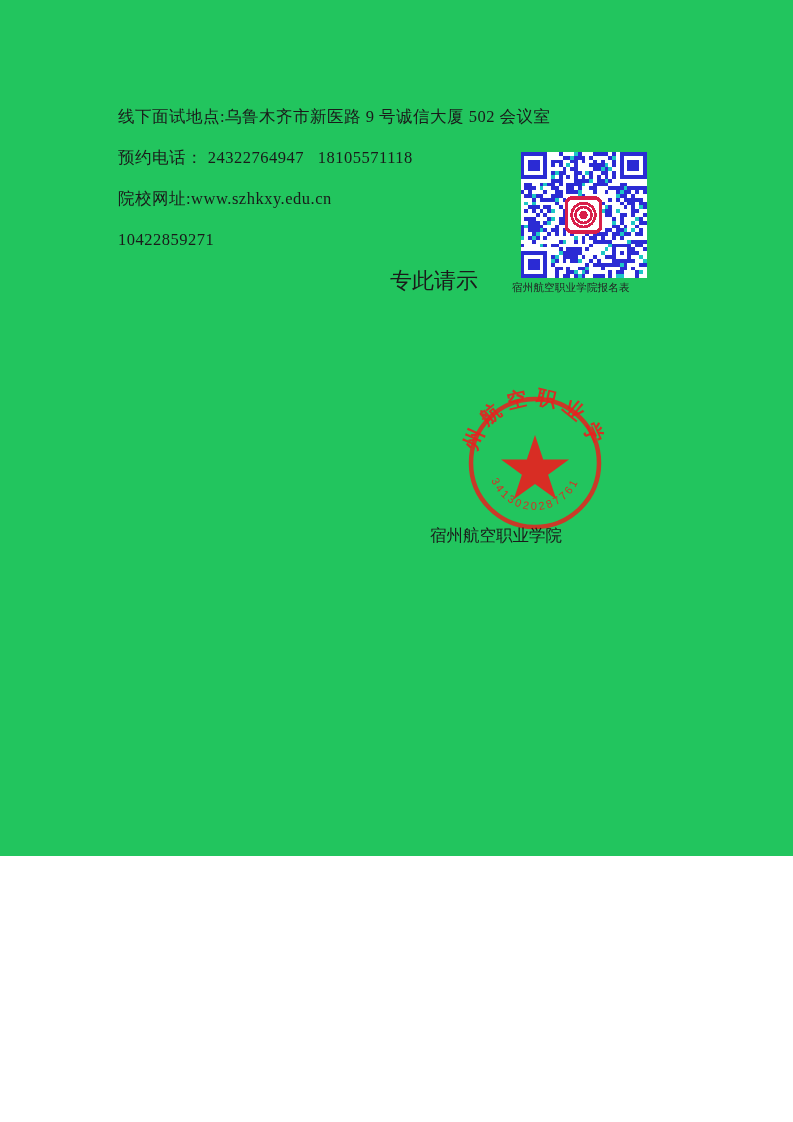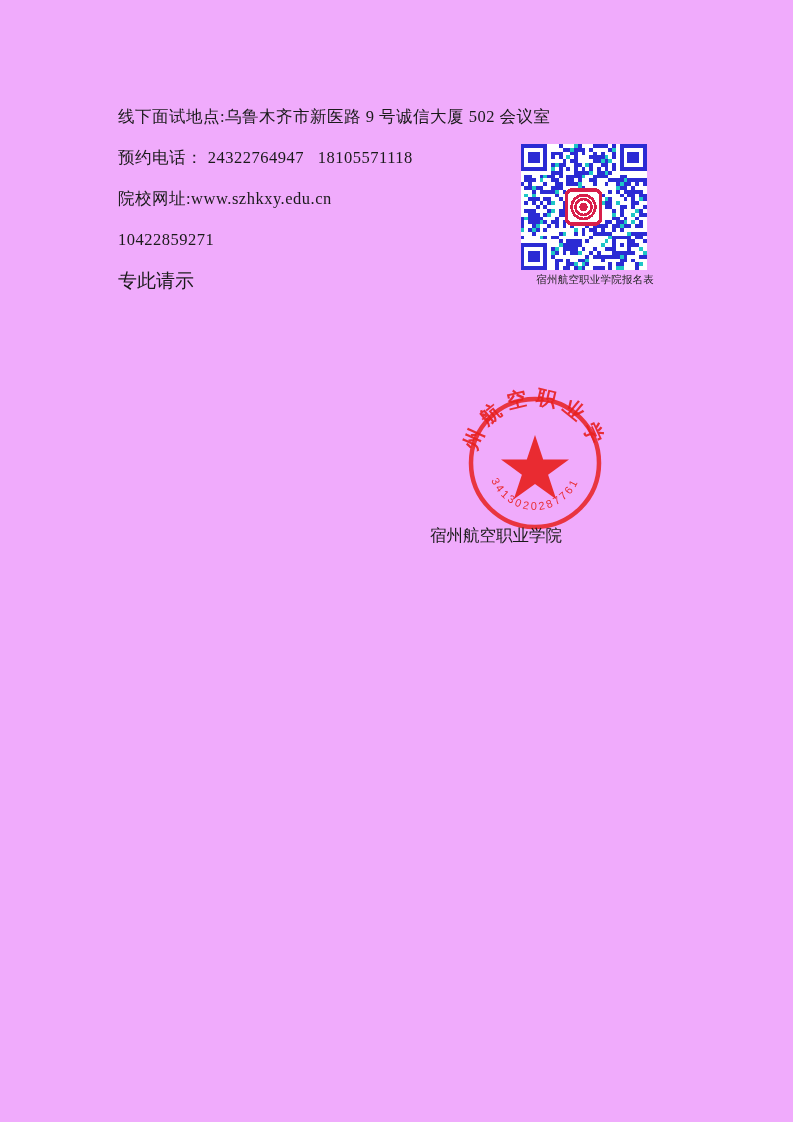--- a/index.html
+++ b/index.html
@@ -14,55 +14,55 @@
     font-family: "Liberation Serif", serif;
     color: #000000;
     overflow: hidden;
   }
 
   .page {
     position: absolute;
     left: 0;
     top: 0;
     width: 793px;
-    height: 1122px;
-    background: #f0abfc;
+    height: 856px;
+    background: #22c55e;
   }
 
   .doc-body {
     position: absolute;
     left: 118px;
     top: 96px;
     width: 560px;
   }
 
   .para {
     font-size: 16.5px;
     line-height: 41px;
     letter-spacing: 0.5px;
     white-space: pre;
     color: #1a1a1a;
   }
 
   .center-line {
-    font-size: 19px;
+    font-size: 22px;
     line-height: 41px;
-    text-align: left;
+    text-align: right;
     width: 360px;
     margin-left: 0;
     color: #1a1a1a;
   }
 
   
   .qr-block {
     position: absolute;
     left: 512px;
-    top: 144px;
+    top: 152px;
     width: 142px;
-    text-align: right;
+    text-align: left;
   }
   .qr-canvas {
     width: 133px;
     height: 126px;
     display: block;
     margin: 0 auto;
   }
   .qr-caption {
     font-family: "Liberation Sans", sans-serif;
     font-size: 10.5px;

